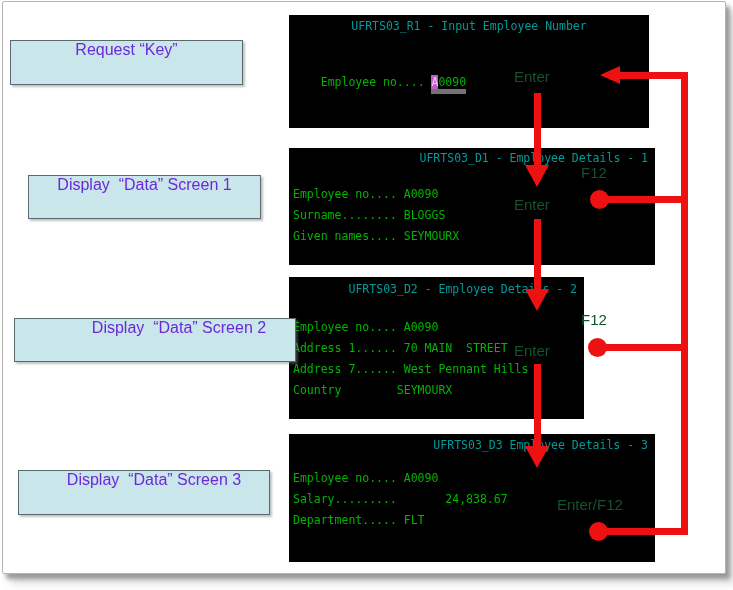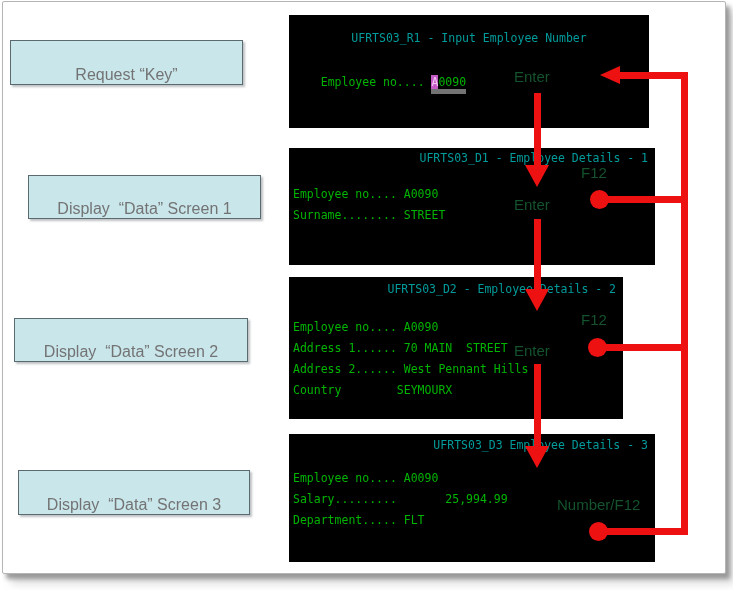--- a/index.html
+++ b/index.html
@@ -10,29 +10,29 @@
   .slide-frame {
     position:absolute; left:2px; top:1px; width:722px; height:571px;
     background:#ffffff; border:1px solid #b5b5b5; border-radius:2px;
     box-shadow:4px 5px 4px rgba(130,130,130,0.75), 9px 10px 9px rgba(160,160,160,0.35);
     z-index:0;
   }
   .label-box {
     position:absolute; z-index:2;
     background:#c9e6eb; border:1px solid #5a6a6e;
     box-shadow:2px 2px 2px rgba(110,120,125,0.45);
-    display:flex; align-items:flex-end; justify-content:center;
-    font-size:16px; color:#737373; white-space:pre;
+    display:flex; align-items:flex-start; justify-content:center;
+    font-size:16px; color:#6d28d9; white-space:pre;
   }
   .screen {
     position:absolute; z-index:1; background:#000000;
     font-family:"DejaVu Sans Mono", monospace; font-size:11.5px; color:#00b400;
   }
   .scr-title { position:absolute; color:#009b9b; white-space:pre; }
-  .t-center { left:0; right:0; text-align:center;margin-top:12px; }
+  .t-center { left:0; right:0; text-align:center; }
   .t-right  { right:7px; text-align:right; }
   .scr-lines { position:absolute; left:4px; right:0; }
   .line { white-space:pre; line-height:21px; height:21px; }
   .field-line { position:absolute; left:4px; white-space:pre; line-height:21px; }
   .cursor-val { border-bottom:5px solid #737373; }
   .cursor-block { background:#c45ac4; color:#f2c7f2; }
   .key {
     position:absolute; z-index:6; color:#14532d; font-size:15px; white-space:pre;
   }
   .rl { position:absolute; z-index:5; background:#ee1111; }
@@ -55,67 +55,68 @@
 <body>
 
 <div class="slide-frame"></div>
 
 <div class="label-box" style="left:10px; top:40px; width:231px; height:43px;">
   <span>Request “Key”</span>
 </div>
 <div class="label-box" style="left:28px; top:175px; width:231px; height:42px;">
   <span>Display  “Data” Screen 1</span>
 </div>
-<div class="label-box" style="left:14px; top:318px; width:232px; height:42px;">
+<div class="label-box" style="left:14px; top:318px; width:232px; height:42px;padding-left:48px;">
   <span>Display  “Data” Screen 2</span>
 </div>
-<div class="label-box" style="left:18px; top:470px; width:230px; height:43px;">
+<div class="label-box" style="left:18px; top:470px; width:230px; height:43px;padding-left:20px;">
   <span>Display  “Data” Screen 3</span>
 </div>
 
 <div class="screen" style="left:289px; top:15px; width:360px; height:113px;">
   <div class="scr-title t-center" style="top:4px;">UFRTS03_R1 - Input Employee Number</div>
   <div class="field-line" style="top:36px;">
     <span>Employee no.... </span><span class="cursor-val"><span class="cursor-block">A</span><span>0090</span></span>
   </div>
 </div>
 
 <div class="screen" style="left:289px; top:148px; width:366px; height:117px;">
   <div class="scr-title t-right" style="top:3px;">UFRTS03_D1 - Employee Details - 1</div>
   <div class="scr-lines" style="top:36px;">
     <div class="line">Employee no.... A0090</div>
-    <div class="line">Surname........ STREET</div>
+    <div class="line">Surname........ BLOGGS</div>
+    <div class="line">Given names.... SEYMOURX</div>
   </div>
 </div>
 
-<div class="screen" style="left:289px; top:277px; width:334px; height:142px;">
+<div class="screen" style="left:289px; top:277px; width:295px; height:142px;">
   <div class="scr-title t-right" style="top:5px;">UFRTS03_D2 - Employee Details - 2</div>
   <div class="scr-lines" style="top:40px;">
     <div class="line">Employee no.... A0090</div>
     <div class="line">Address 1...... 70 MAIN  STREET</div>
-    <div class="line">Address 2...... West Pennant Hills</div>
+    <div class="line">Address 7...... West Pennant Hills</div>
     <div class="line">Country        SEYMOURX</div>
   </div>
 </div>
 
 <div class="screen" style="left:289px; top:434px; width:366px; height:128px;">
   <div class="scr-title t-right" style="top:4px;">UFRTS03_D3 Employee Details - 3</div>
   <div class="scr-lines" style="top:34px;">
     <div class="line">Employee no.... A0090</div>
-    <div class="line">Salary.........       25,994.99</div>
+    <div class="line">Salary.........       24,838.67</div>
     <div class="line">Department..... FLT</div>
   </div>
 </div>
 
 <div class="key" style="left:514px; top:68px;">Enter</div>
 <div class="key" style="left:581px; top:164px;">F12</div>
 <div class="key" style="left:514px; top:196px;">Enter</div>
 <div class="key" style="left:581px; top:311px;">F12</div>
 <div class="key" style="left:514px; top:342px;">Enter</div>
-<div class="key" style="left:557px; top:496px;">Number/F12</div>
+<div class="key" style="left:557px; top:496px;">Enter/F12</div>
 
 <div class="rl" style="left:681px; top:72px; width:7px; height:463px;"></div>
 
 <div class="rl" style="left:618px; top:72px; width:67px; height:7px;"></div>
 <div class="head-left" style="left:600px; top:66px;"></div>
 
 <div class="rl" style="left:534px; top:93px; width:7px; height:72px;"></div>
 <div class="head-down" style="left:525px; top:165px;"></div>
 
 <div class="rl" style="left:599px; top:196px; width:89px; height:7px;"></div>

